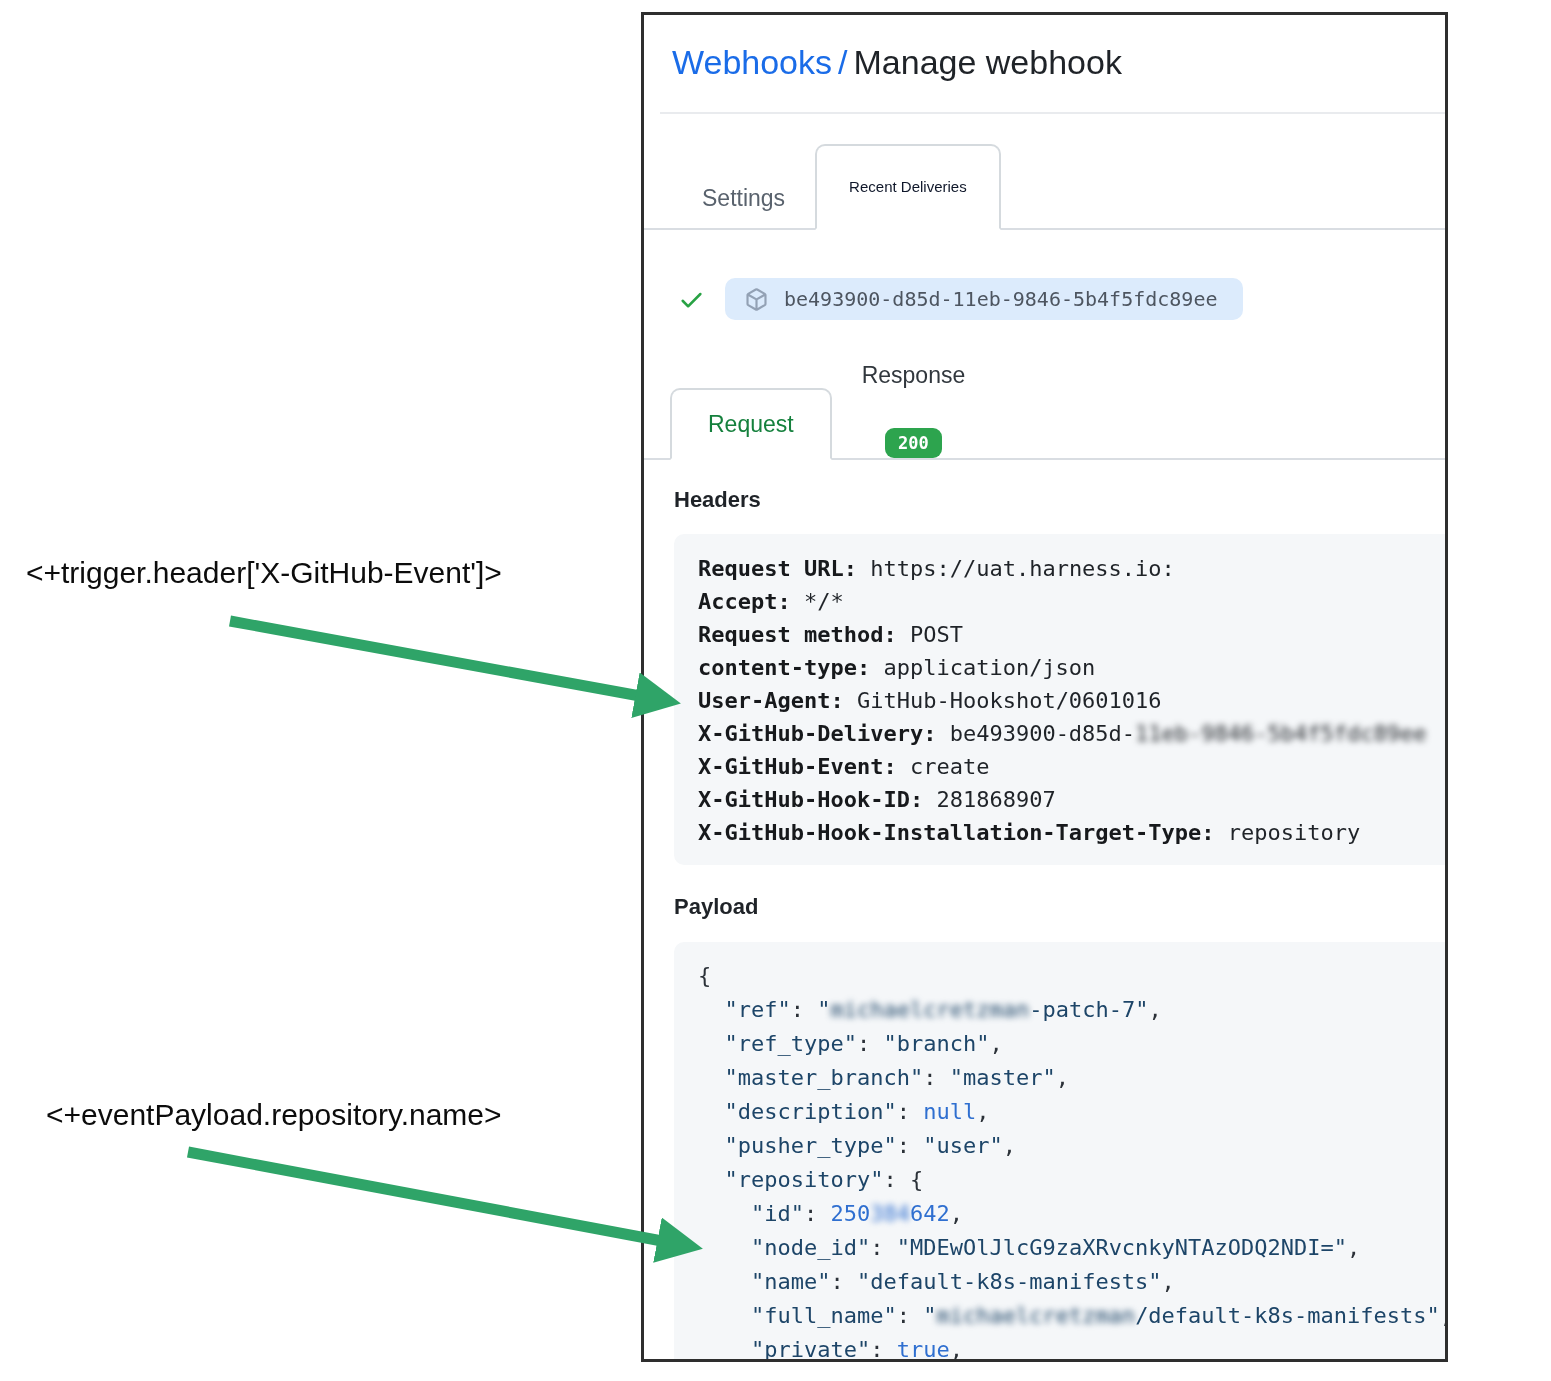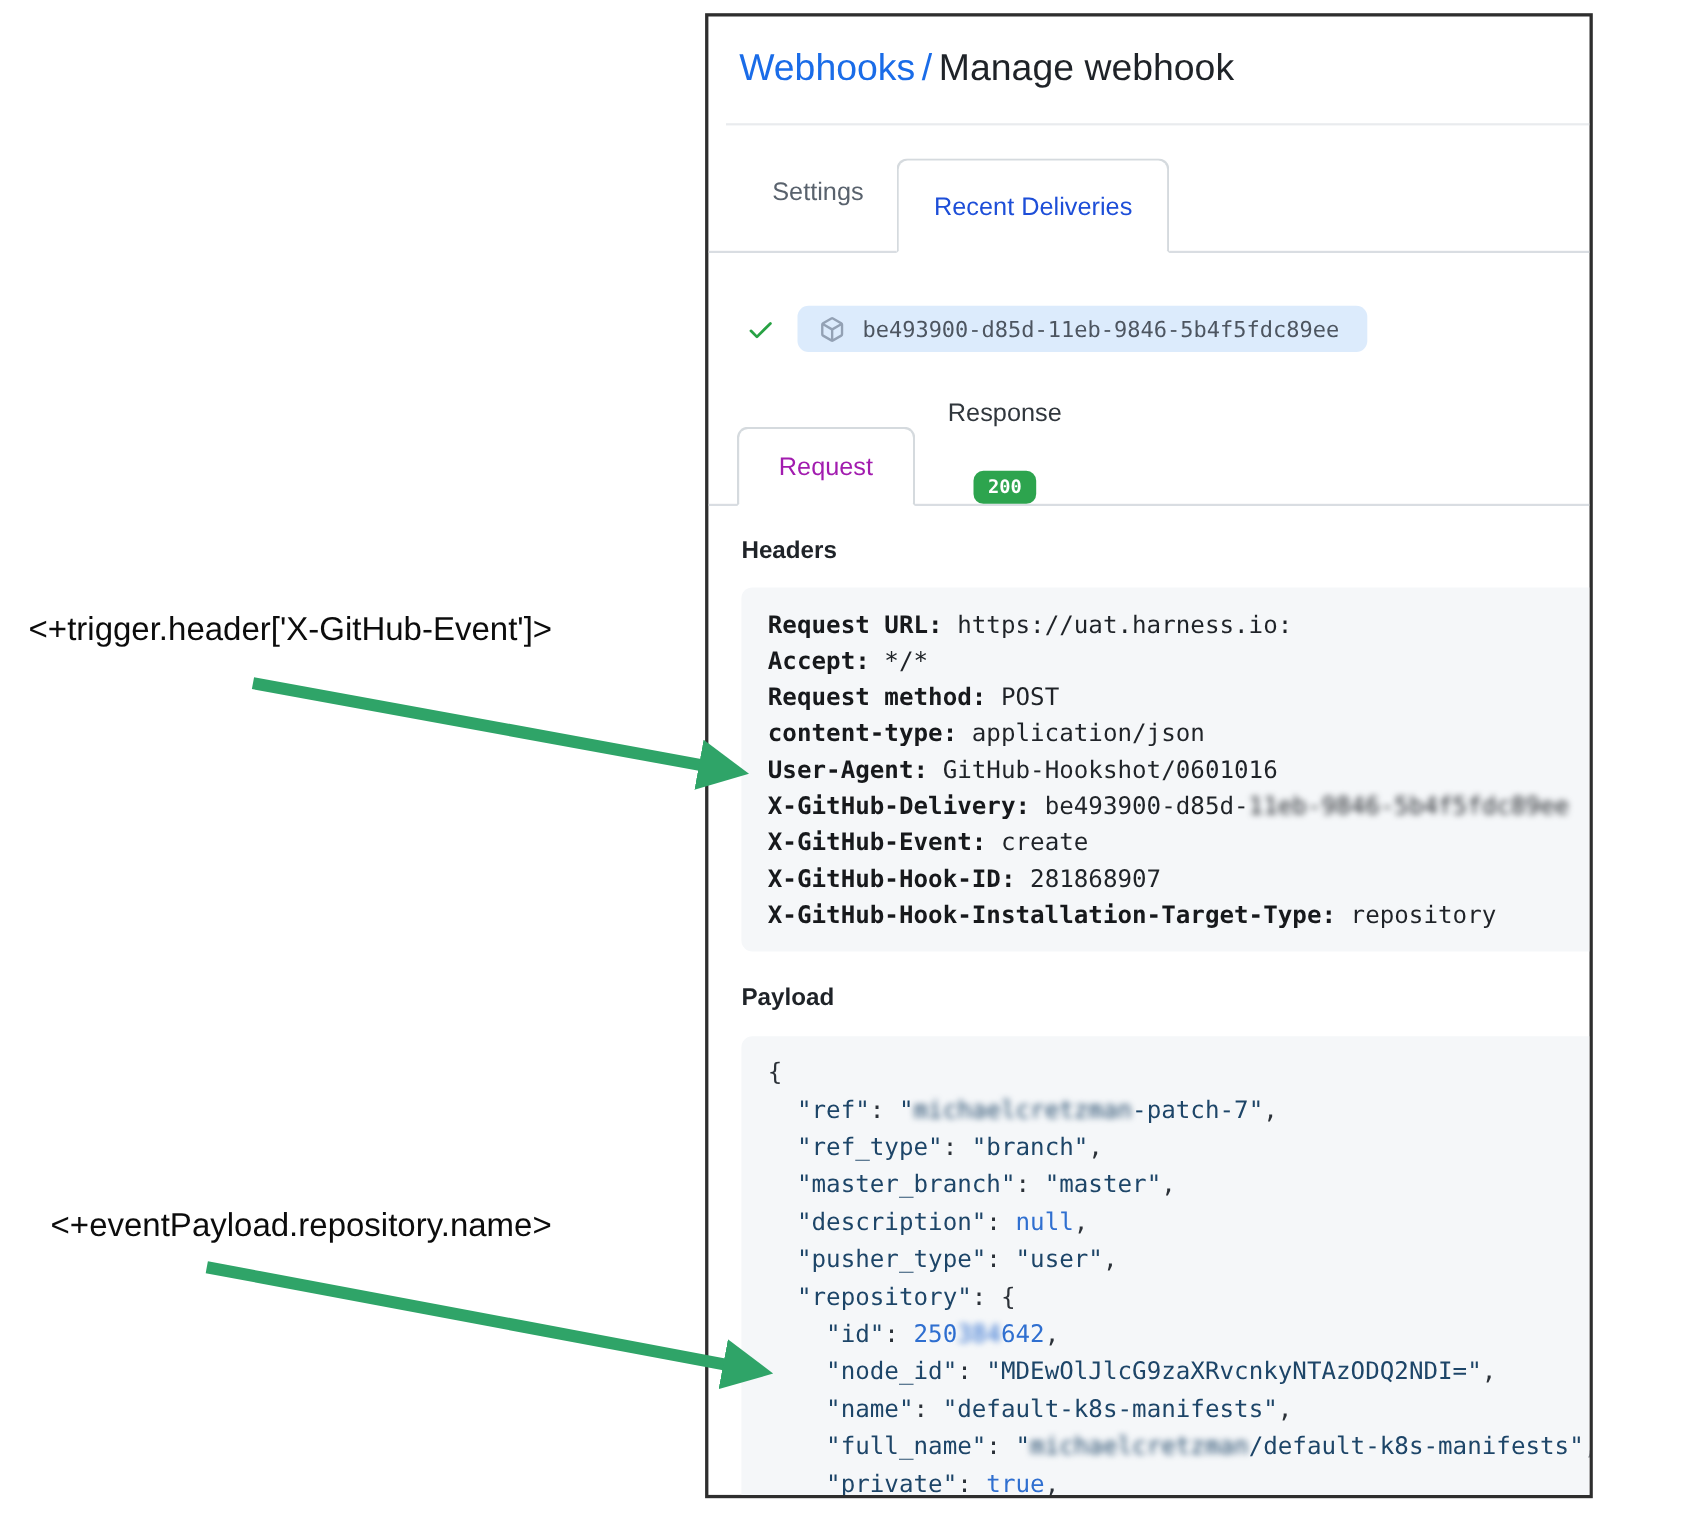--- a/index.html
+++ b/index.html
@@ -10,35 +10,35 @@
   .panel{
     position:absolute;left:641px;top:12px;width:807px;height:1350px;
     border:3px solid #2e2e2e;background:#fff;box-sizing:border-box;overflow:hidden;
   }
   .p-head{padding:27px 30px 0 28px;}
   .title{font-size:34px;line-height:40px;font-weight:400;}
   .title .crumb-link{color:#1a6ce8;text-decoration:none;cursor:pointer;}
   .title .crumb-sep{color:#1a6ce8;padding:0 6px;}
   .title .crumb-cur{color:#1f2328;}
   .divider{margin:30px 0 0 16px;border-top:2px solid #e9ebee;}
-  .tabnav1{margin-top:30px;padding-left:28px;border-bottom:2px solid #d9dde2;display:flex;align-items:flex-start;}
+  .tabnav1{margin-top:30px;padding-left:28px;border-bottom:2px solid #d9dde2;display:flex;align-items:flex-end;}
   .tab-plain{font-size:23px;color:#59626d;padding:0 30px;line-height:60px;cursor:pointer;}
   .tab-active{
-    font-size:23px;color:#1d4ed8;background:#fff;border:2px solid #d5dade;border-bottom:2px solid #fff;
+    font-size:15px;color:#0f172a;background:#fff;border:2px solid #d5dade;border-bottom:2px solid #fff;
     margin-bottom:-2px;border-radius:10px 10px 0 0;padding:12px 32px;line-height:58px;cursor:pointer;
   }
   .delivery-row{margin:48px 0 0 34px;display:flex;align-items:center;gap:20px;}
   .pill{
     display:flex;align-items:center;gap:16px;background:#dcebfc;border-radius:10px;
     padding:9px 26px 9px 20px;cursor:pointer;
   }
   .pill .mono-id{font-family:"DejaVu Sans Mono",monospace;font-size:20px;color:#4d5560;}
   .tabnav2{margin-top:20px;padding-left:26px;border-bottom:2px solid #d9dde2;display:flex;align-items:flex-end;}
   .tab2-active{
-    font-size:23px;color:#a21caf;background:#fff;border:2px solid #d5dade;border-bottom:2px solid #fff;
+    font-size:23px;color:#15803d;background:#fff;border:2px solid #d5dade;border-bottom:2px solid #fff;
     margin-bottom:-2px;border-radius:10px 10px 0 0;padding:0 36px;line-height:68px;cursor:pointer;
   }
   .tab2-plain{display:flex;align-items:center;gap:18px;font-size:23px;color:#31373d;padding:0 30px;line-height:70px;cursor:pointer;flex-direction:column;}
   .badge-200{
     background:#2da44e;color:#fff;font-family:"DejaVu Sans Mono",monospace;font-size:17px;
     font-weight:700;padding:5px 13px;border-radius:9px;line-height:20px;
   }
   .sec-title{margin:27px 0 0 30px;font-size:22px;font-weight:700;color:#1f2328;}
   .sec-title.pl{margin-top:29px;}
   .codebox{

